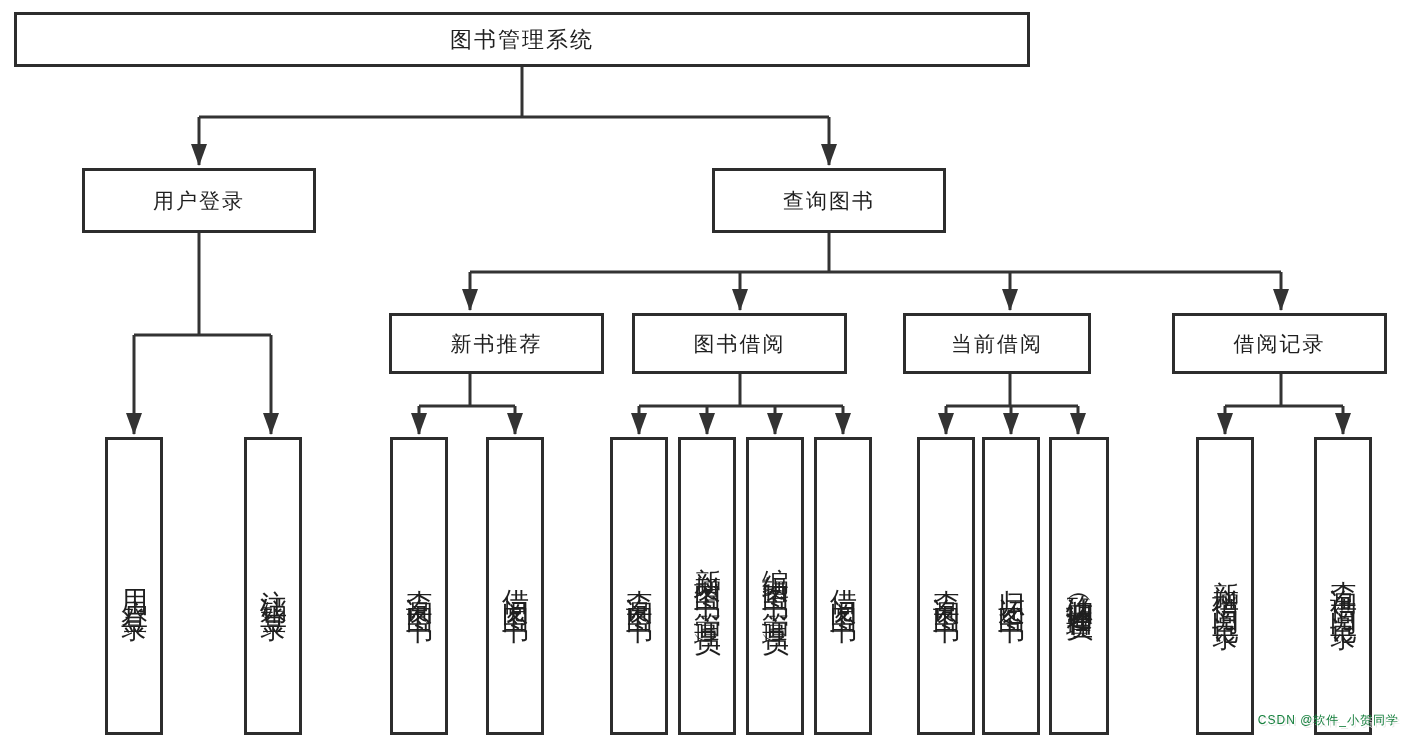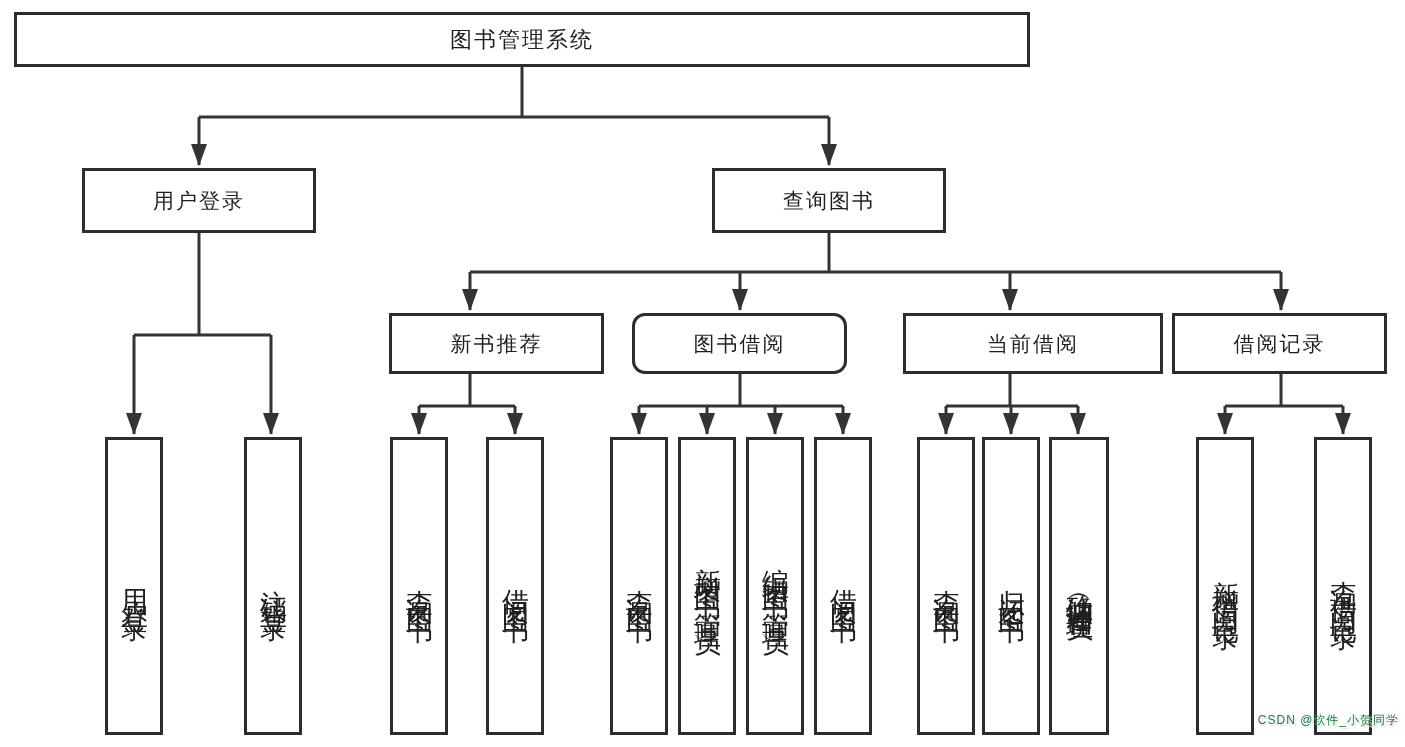--- a/index.html
+++ b/index.html
@@ -116,22 +116,22 @@
       <path d="M1343,406 V434" marker-end="url(#arrow)"></path>
     </g>
   </svg>
 
   <div class="box hbox rootbox" style="left:14px; top:12px; width:1016px; height:55px;">图书管理系统</div>
 
   <div class="box hbox" style="left:82px; top:168px; width:234px; height:65px;">用户登录</div>
   <div class="box hbox" style="left:712px; top:168px; width:234px; height:65px;">查询图书</div>
 
   <div class="box hbox" style="left:363px; top:313px; width:215px; height:61px;margin-left:26px;">新书推荐</div>
-  <div class="box hbox" style="left:632px; top:313px; width:215px; height:61px;border-radius:13px;">图书借阅</div>
-  <div class="box hbox" style="left:903px; top:313px; width:260px; height:61px;">当前借阅</div>
+  <div class="box hbox" style="left:632px; top:313px; width:215px; height:61px;">图书借阅</div>
+  <div class="box hbox" style="left:903px; top:313px; width:188px; height:61px;">当前借阅</div>
   <div class="box hbox" style="left:1172px; top:313px; width:215px; height:61px;">借阅记录</div>
 
   <div class="box vbox" style="left:105px; top:437px; width:58px; height:298px;">用户登录</div>
   <div class="box vbox" style="left:244px; top:437px; width:58px; height:298px;">注销登录</div>
 
   <div class="box vbox" style="left:390px; top:437px; width:58px; height:298px;">查询图书</div>
   <div class="box vbox" style="left:486px; top:437px; width:58px; height:298px;">借阅图书</div>
 
   <div class="box vbox" style="left:610px; top:437px; width:58px; height:298px;">查询图书</div>
   <div class="box vbox" style="left:678px; top:437px; width:58px; height:298px;">新增图书（管理员）</div>

